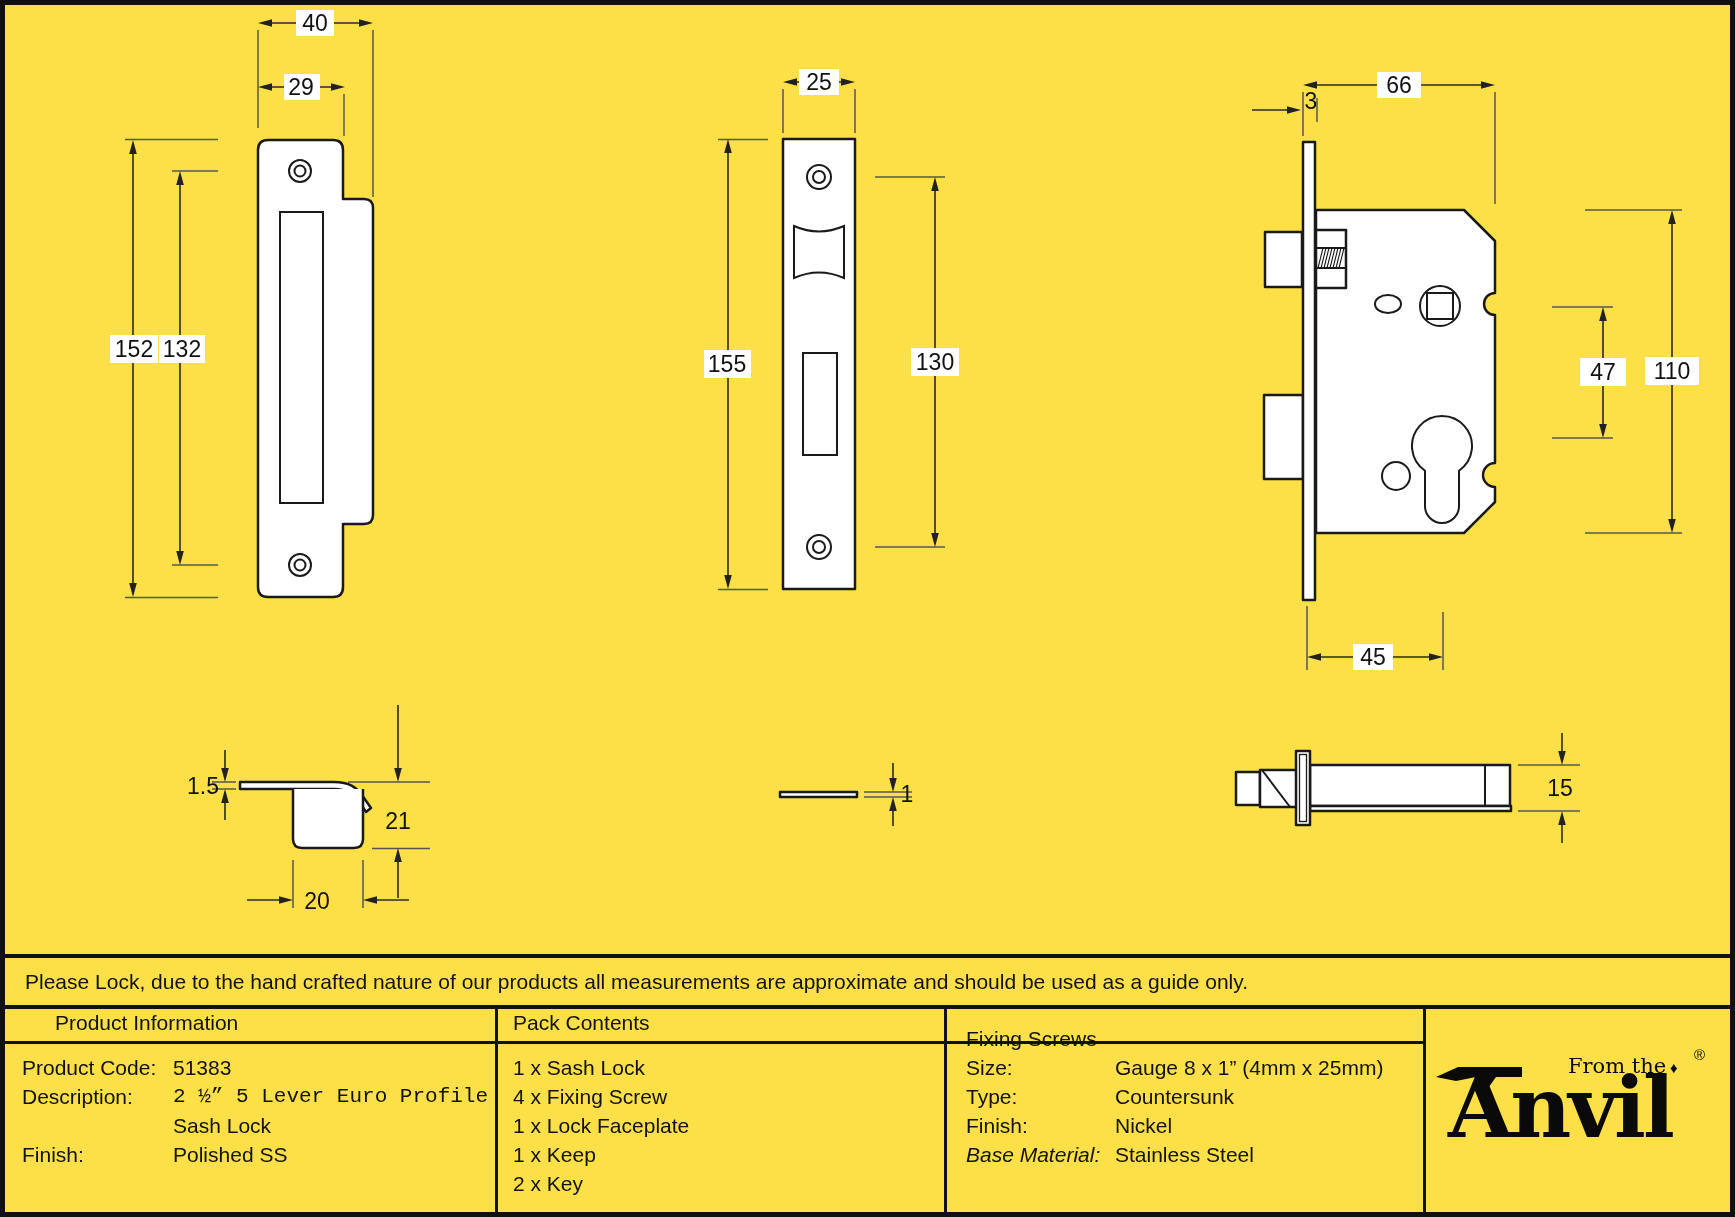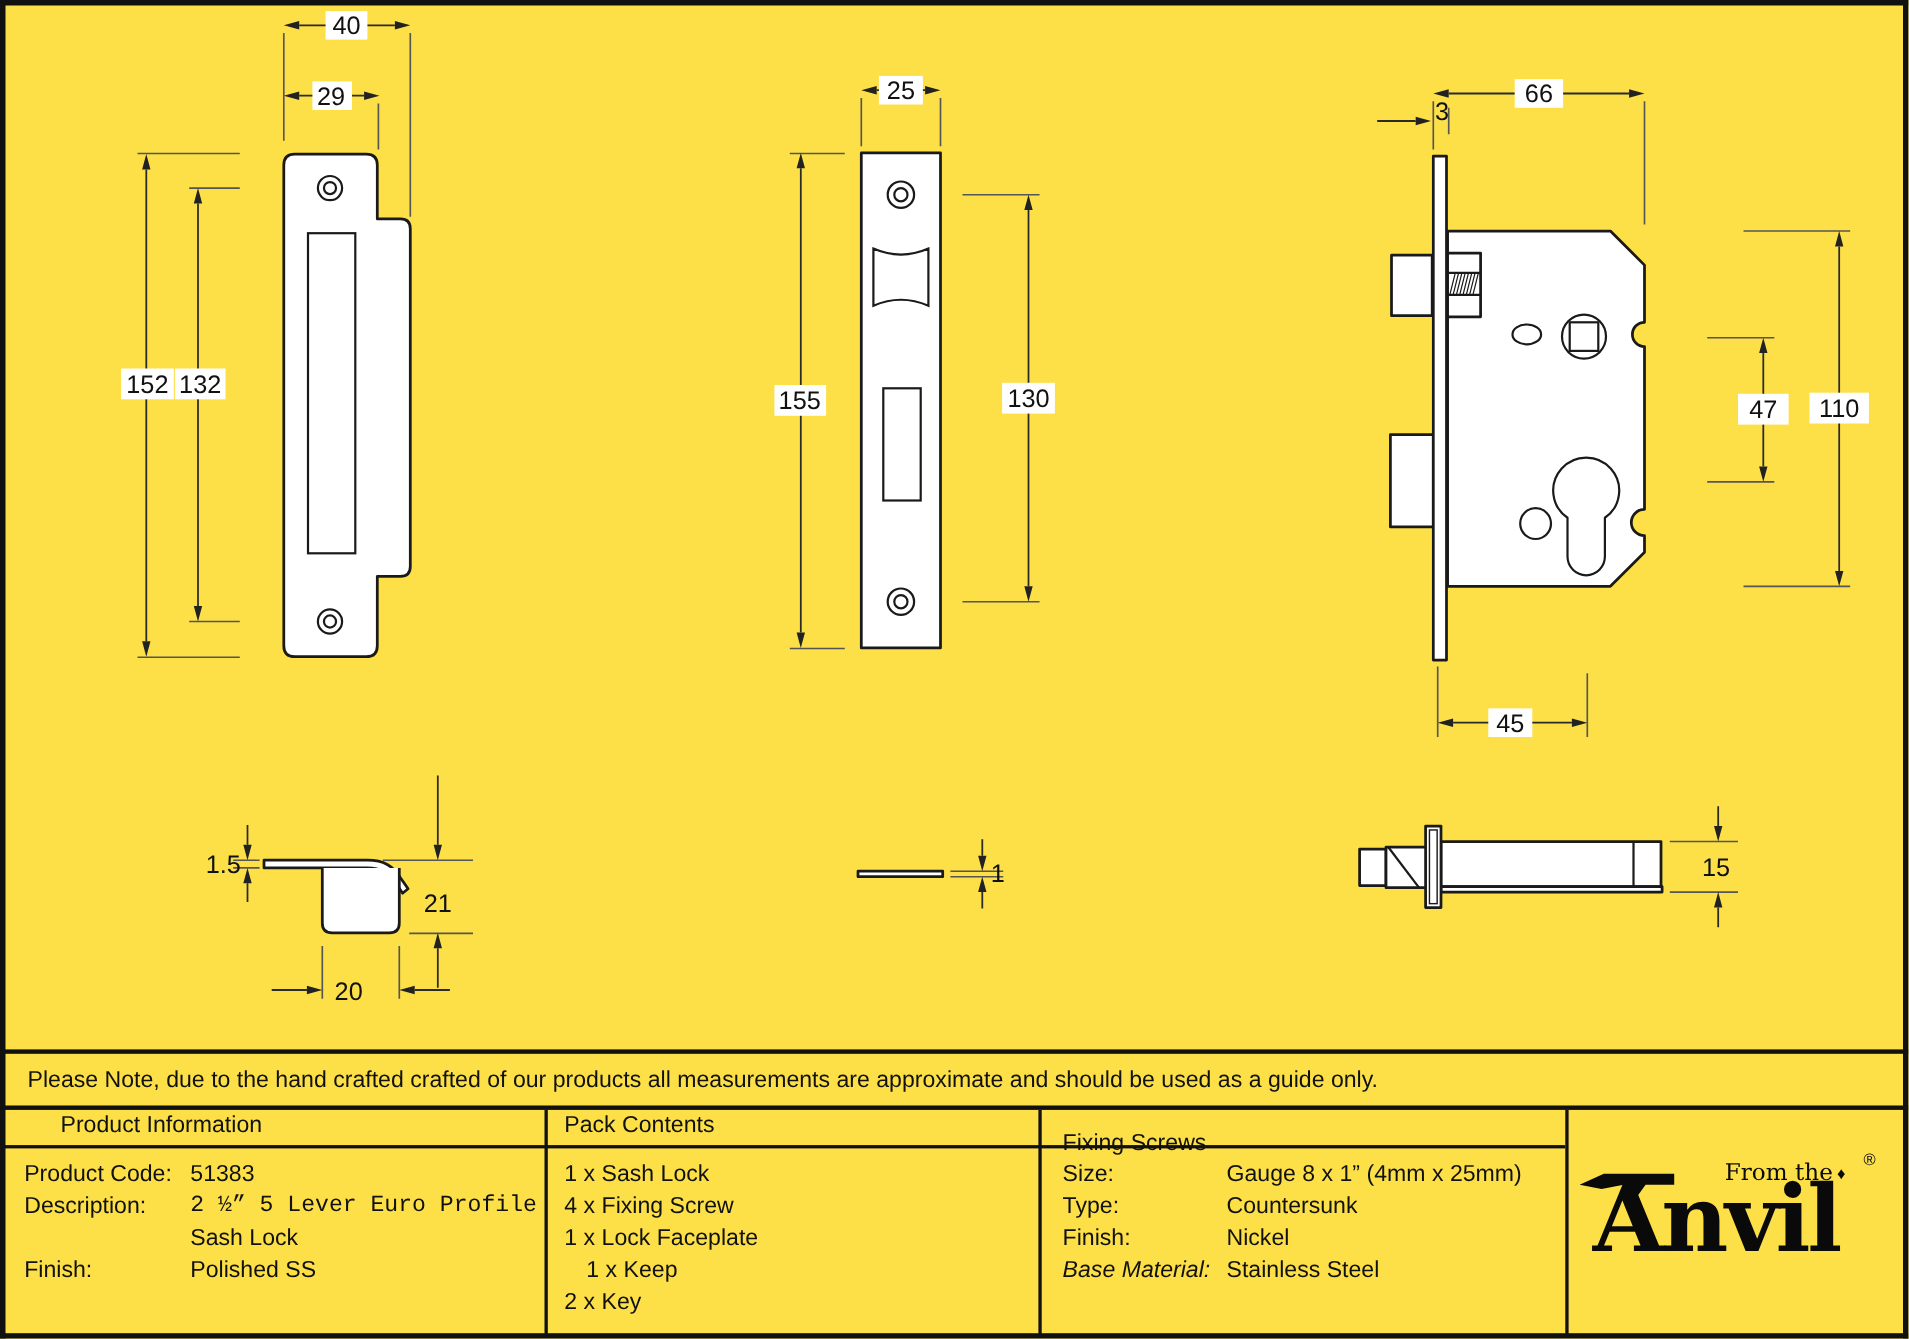--- a/index.html
+++ b/index.html
@@ -167,42 +167,42 @@
       <rect class="outline" x="1310" y="765" width="200" height="41"></rect>
       <path class="thin" d="M1485,765 V806"></path>
       <rect class="outline" x="1310" y="806" width="201" height="5"></rect>
       <rect class="outline" x="1296" y="751" width="14" height="74"></rect>
       <rect class="thin" x="1299.5" y="754.5" width="7" height="67" style="stroke-width:1.3"></rect>
       <text x="1560" y="788">15</text>
     </g>
   </svg>
 
   <div class="hline" style="left:0;top:954px;width:1735px;height:4px;"></div>
-  <div class="txt" style="left:25px;top:969px;">Please Note, due to the hand crafted crafted of our products all measurements are approximate and should be used as a guide only.</div>
+  <div class="txt" style="left:25px;top:969px;">Please Lock, due to the hand crafted nature of our products all measurements are approximate and should be used as a guide only.</div>
   <div class="hline" style="left:0;top:1005px;width:1735px;height:4px;"></div>
 
   <div class="vline" style="left:495px;top:1009px;width:3px;height:204px;"></div>
   <div class="vline" style="left:944px;top:1009px;width:3px;height:204px;"></div>
   <div class="vline" style="left:1423px;top:1009px;width:3px;height:204px;"></div>
   <div class="hline" style="left:0;top:1041px;width:1423px;height:3px;"></div>
 
   <div class="txt" style="left:22px;top:1010px;margin-left:33px;">Product Information</div>
   <div class="txt" style="left:22px;top:1055px;">Product Code:</div>
   <div class="txt" style="left:173px;top:1055px;">51383</div>
   <div class="txt" style="left:22px;top:1084px;">Description:</div>
   <div class="txt" style="left:173px;top:1084px;font-family:Liberation Mono, monospace;">2 ½” 5 Lever Euro Profile</div>
   <div class="txt" style="left:173px;top:1113px;">Sash Lock</div>
   <div class="txt" style="left:22px;top:1142px;">Finish:</div>
   <div class="txt" style="left:173px;top:1142px;">Polished SS</div>
 
   <div class="txt" style="left:513px;top:1010px;">Pack Contents</div>
   <div class="txt" style="left:513px;top:1055px;">1 x Sash Lock</div>
   <div class="txt" style="left:513px;top:1084px;">4 x Fixing Screw</div>
   <div class="txt" style="left:513px;top:1113px;">1 x Lock Faceplate</div>
-  <div class="txt" style="left:513px;top:1142px;margin-left:20px;">1 x Keep</div>
+  <div class="txt" style="left:513px;top:1142px;">1 x Keep</div>
   <div class="txt" style="left:513px;top:1171px;">2 x Key</div>
 
   <div class="txt" style="left:966px;top:1010px;margin-top:16px;">Fixing Screws</div>
   <div class="txt" style="left:966px;top:1055px;">Size:</div>
   <div class="txt" style="left:1115px;top:1055px;">Gauge 8 x 1” (4mm x 25mm)</div>
   <div class="txt" style="left:966px;top:1084px;">Type:</div>
   <div class="txt" style="left:1115px;top:1084px;">Countersunk</div>
   <div class="txt" style="left:966px;top:1113px;">Finish:</div>
   <div class="txt" style="left:1115px;top:1113px;">Nickel</div>
   <div class="txt" style="left:966px;top:1142px;font-style:italic;">Base Material:</div>

